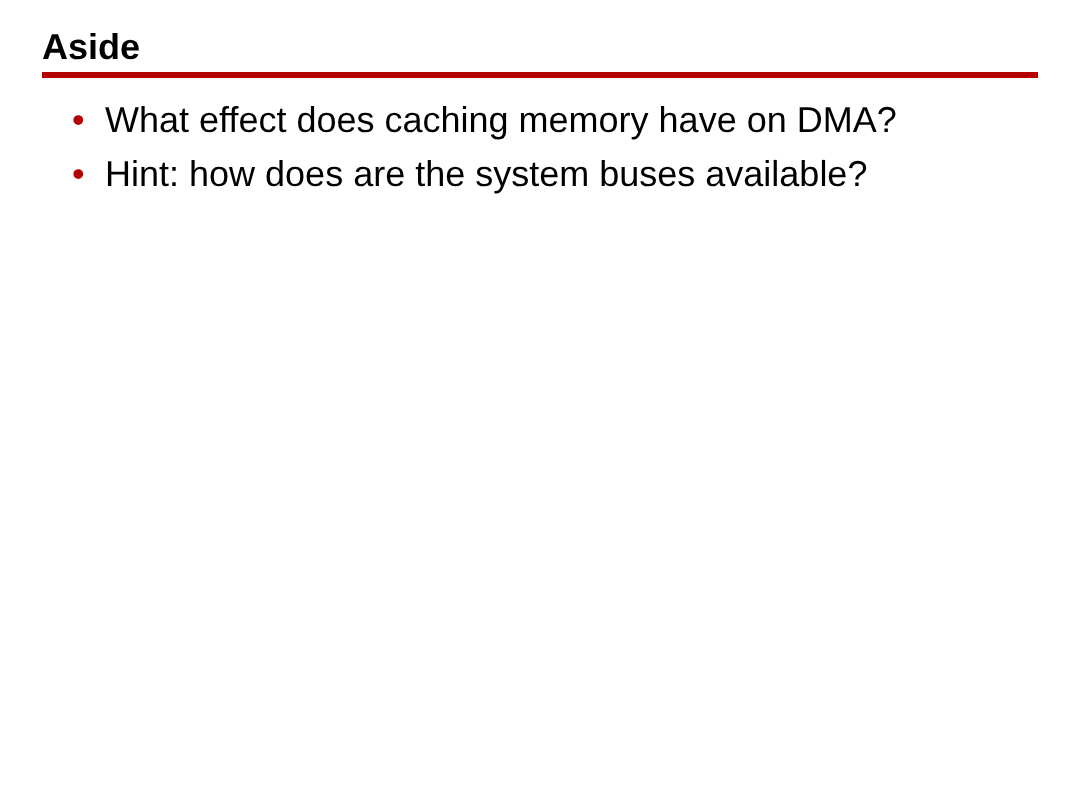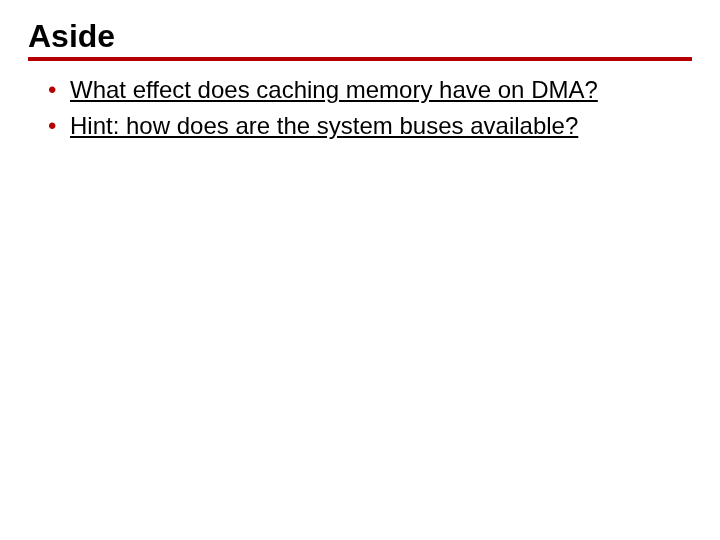--- a/index.html
+++ b/index.html
@@ -15,37 +15,36 @@
     box-sizing: border-box;
     width: 720px;
     height: 540px;
     padding: 18px 28px 0 28px;
   }
   .title-block {
     border-bottom: 4px solid var(--accent, #b40000);
     padding-bottom: 2px;
   }
   .title {
-    font-size: 32px;
+    font-size: 24px;
     font-weight: 900;
     letter-spacing: 0px;
     font-family: Arial, Helvetica, sans-serif;
   }
   ul.bullets {
     margin: 14px 0 0 0;
     padding: 0 8px 0 20px;
     list-style: none;
   }
   ul.bullets > li {
     position: relative;
     font-size: 24px;
     line-height: 1.25;
     margin-bottom: 6px;
     padding-left: 22px;
-    text-decoration: underline;
   }
   ul.bullets > li::before {
     content: "•";
     position: absolute;
     left: 0;
     top: 0;
     color: var(--accent, #b40000);
     font-size: 24px;
     line-height: 1.25;
   }

